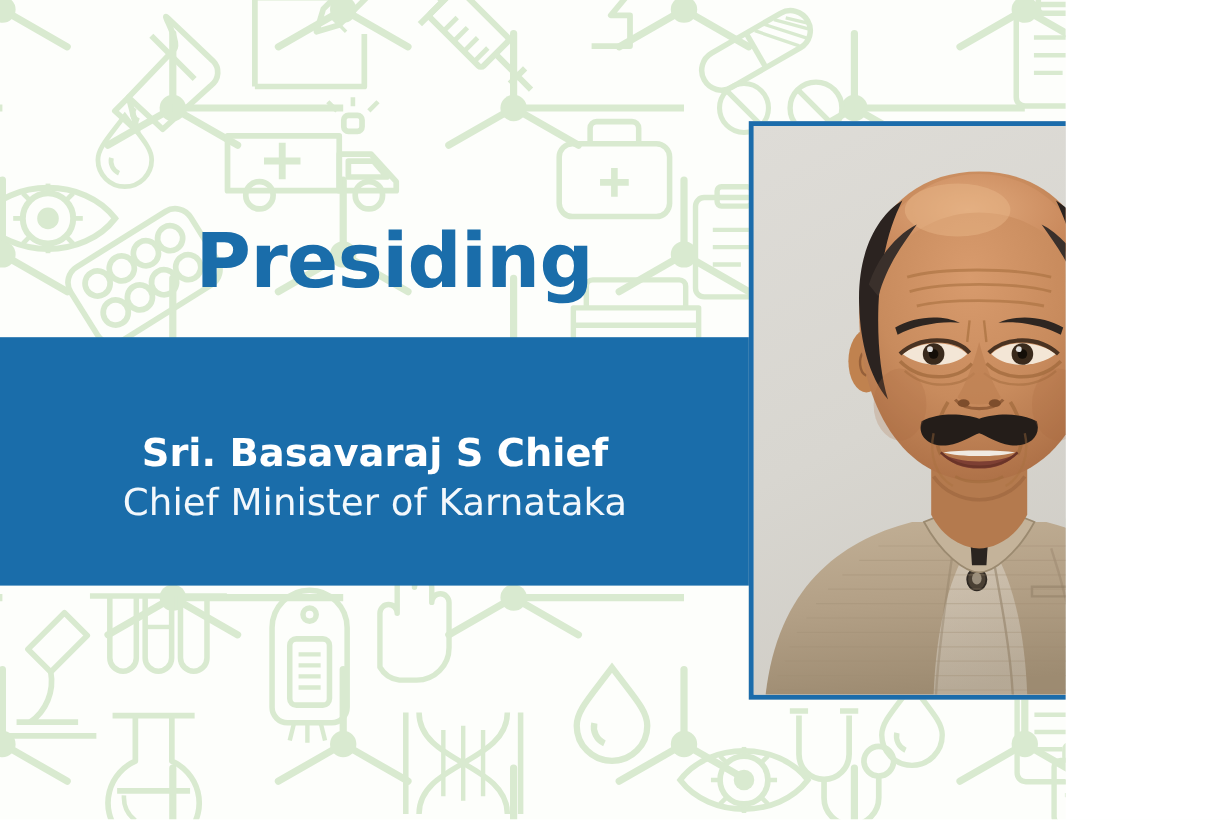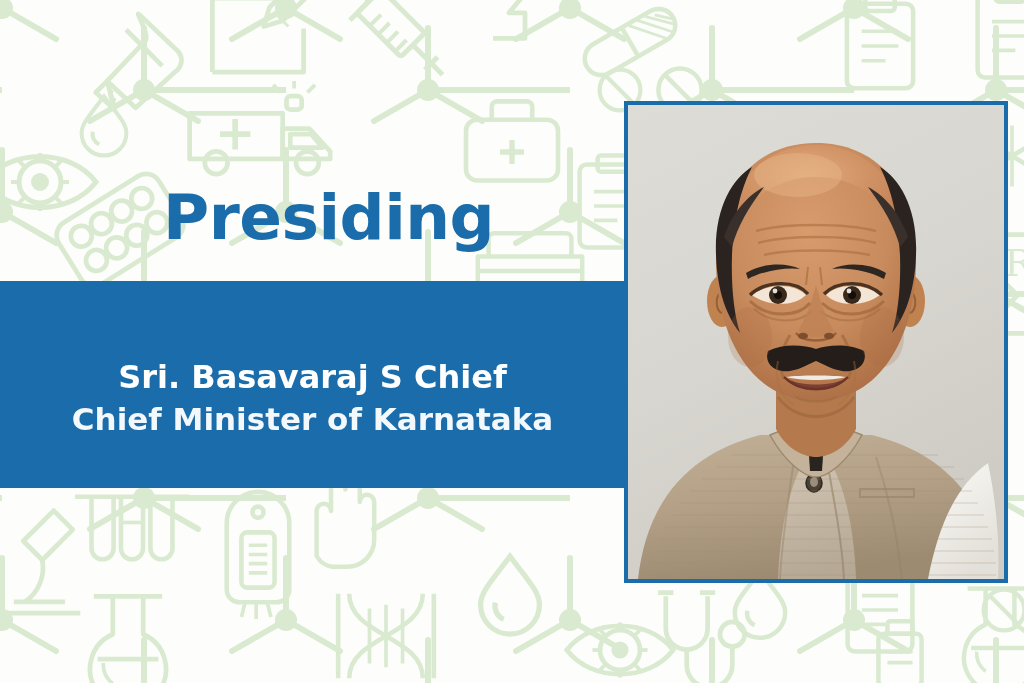--- a/index.html
+++ b/index.html
@@ -2,21 +2,21 @@
 <html><head>
 <meta charset="utf-8">
 <style>
   html,body{margin:0;padding:0;}
   body{
     width:1024px;height:683px;overflow:hidden;
     font-family:"DejaVu Sans", sans-serif;
     background:#ffffff;
   }
   #card{
-    position:relative;width:1024px;height:683px;overflow:hidden;
+    position:relative;width:888px;height:683px;overflow:hidden;
     background:#fdfefb;
   }
 
   
   #pattern{position:absolute;inset:0;}
   #pattern svg{display:block;width:1024px;height:683px;}
 
   
   #title{
     position:absolute;
@@ -44,21 +44,21 @@
     font-weight:bold;
     font-size:32px;
     line-height:1.18;
     color:#ffffff;
     white-space:nowrap;
     letter-spacing:0px;
     margin-top:28px;
   }
   #banner-role{
     font-family:"DejaVu Sans", sans-serif;
-    font-weight:bold;
+    font-weight:normal;
     font-size:31px;
     line-height:1.2;
     color:#f3f8fc;
     white-space:nowrap;
     margin-top:4px;
   }
 
   
   #photo-frame{
     position:absolute;

